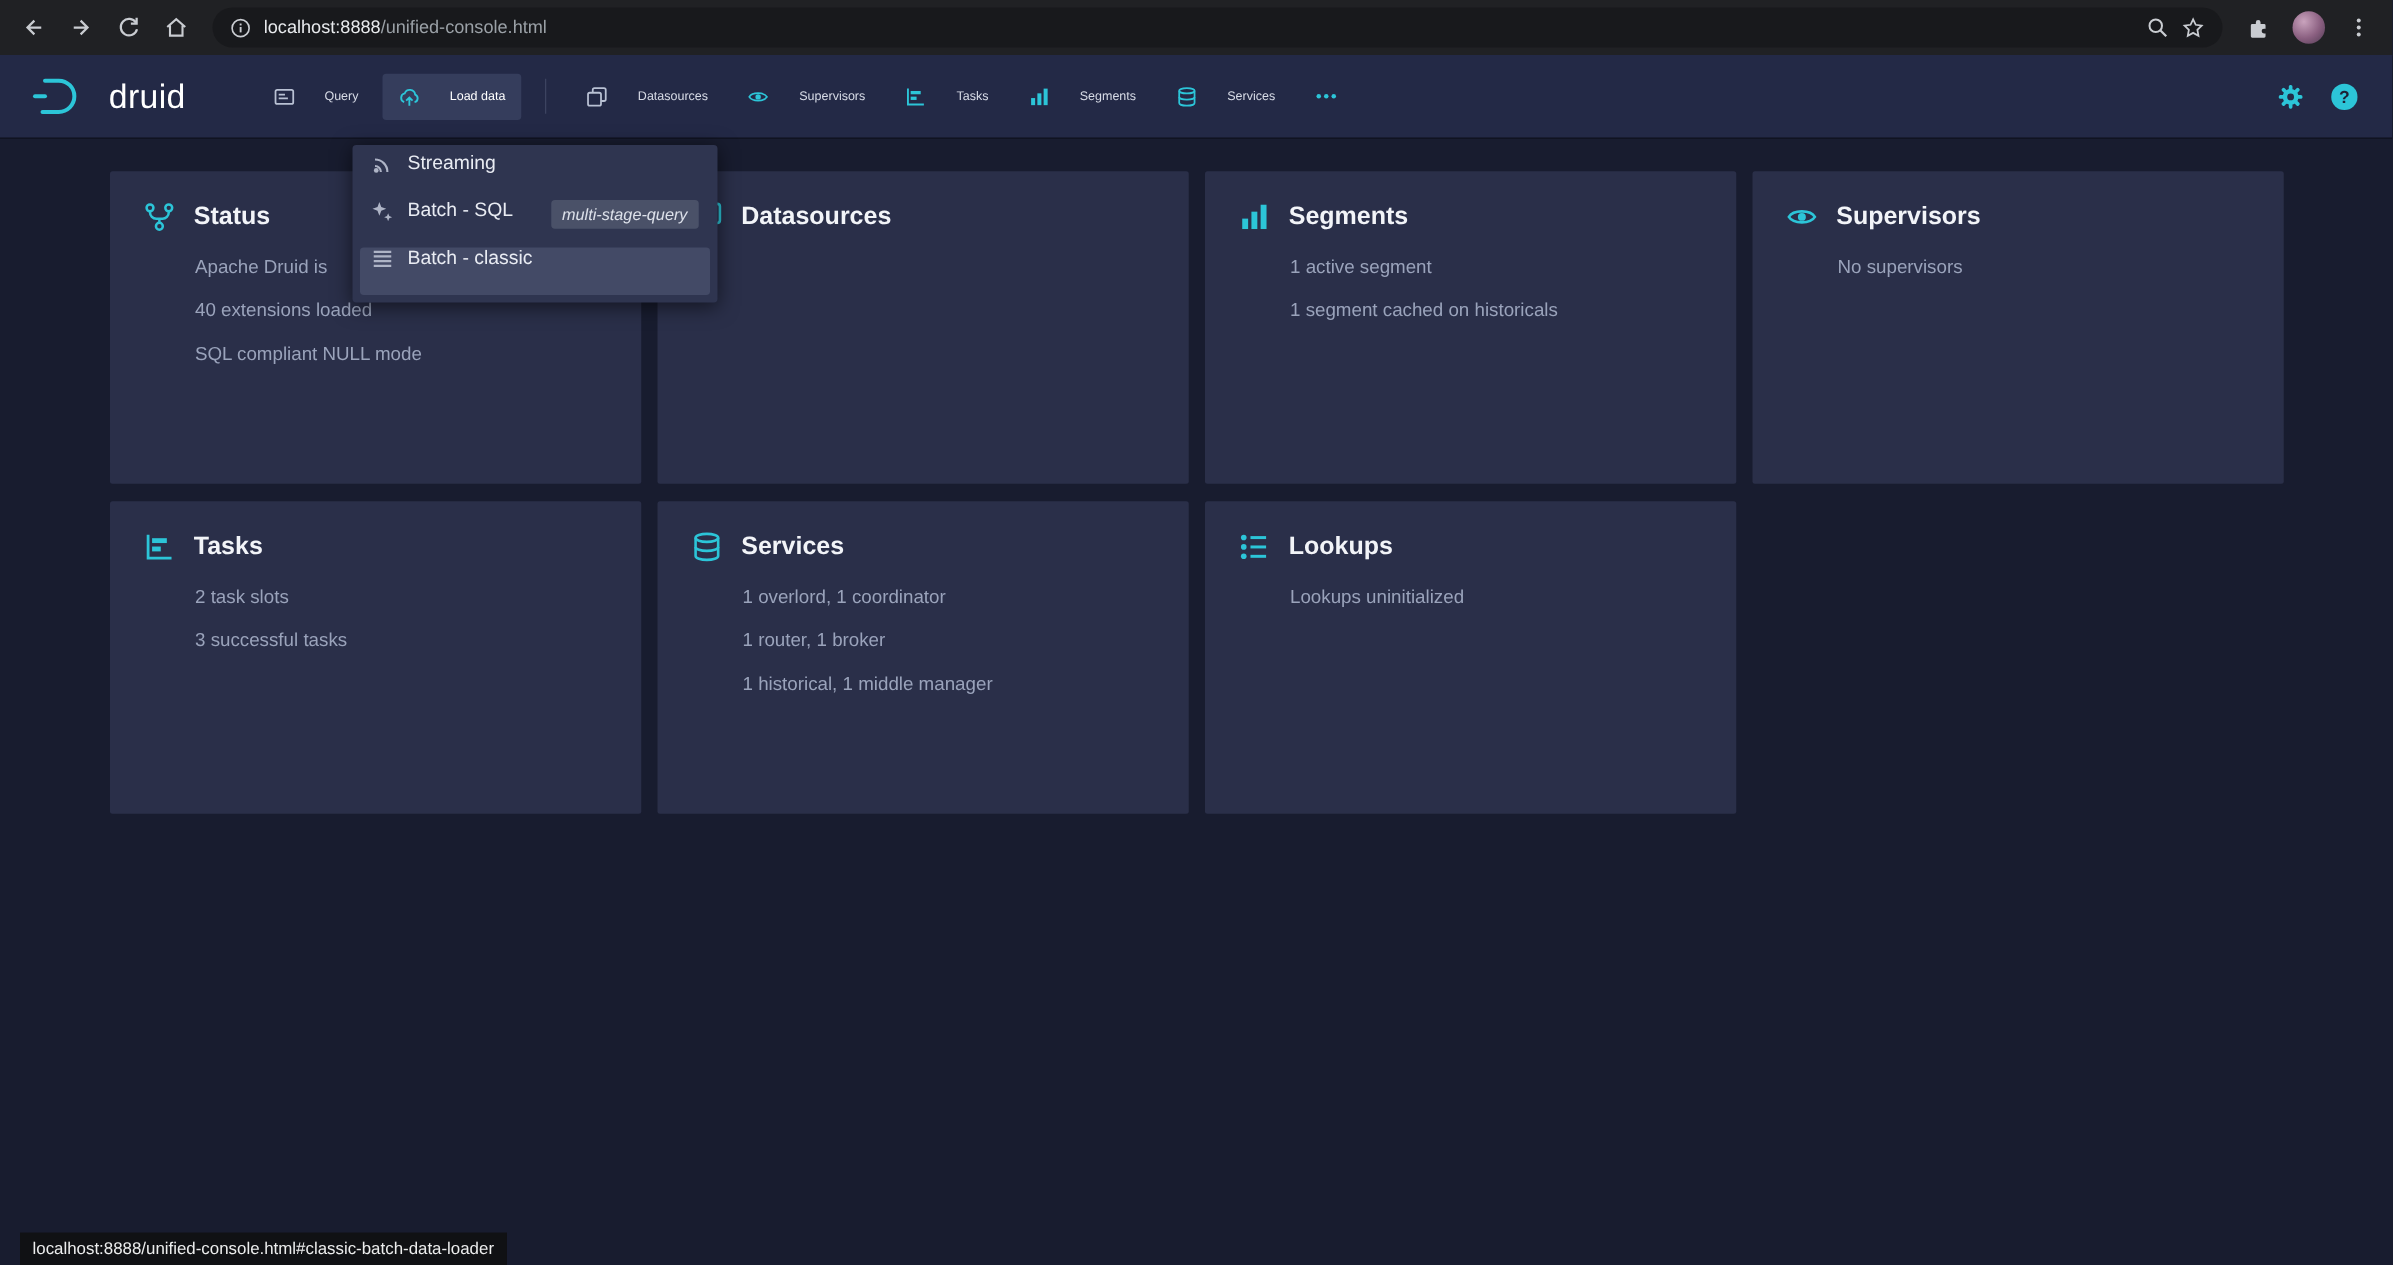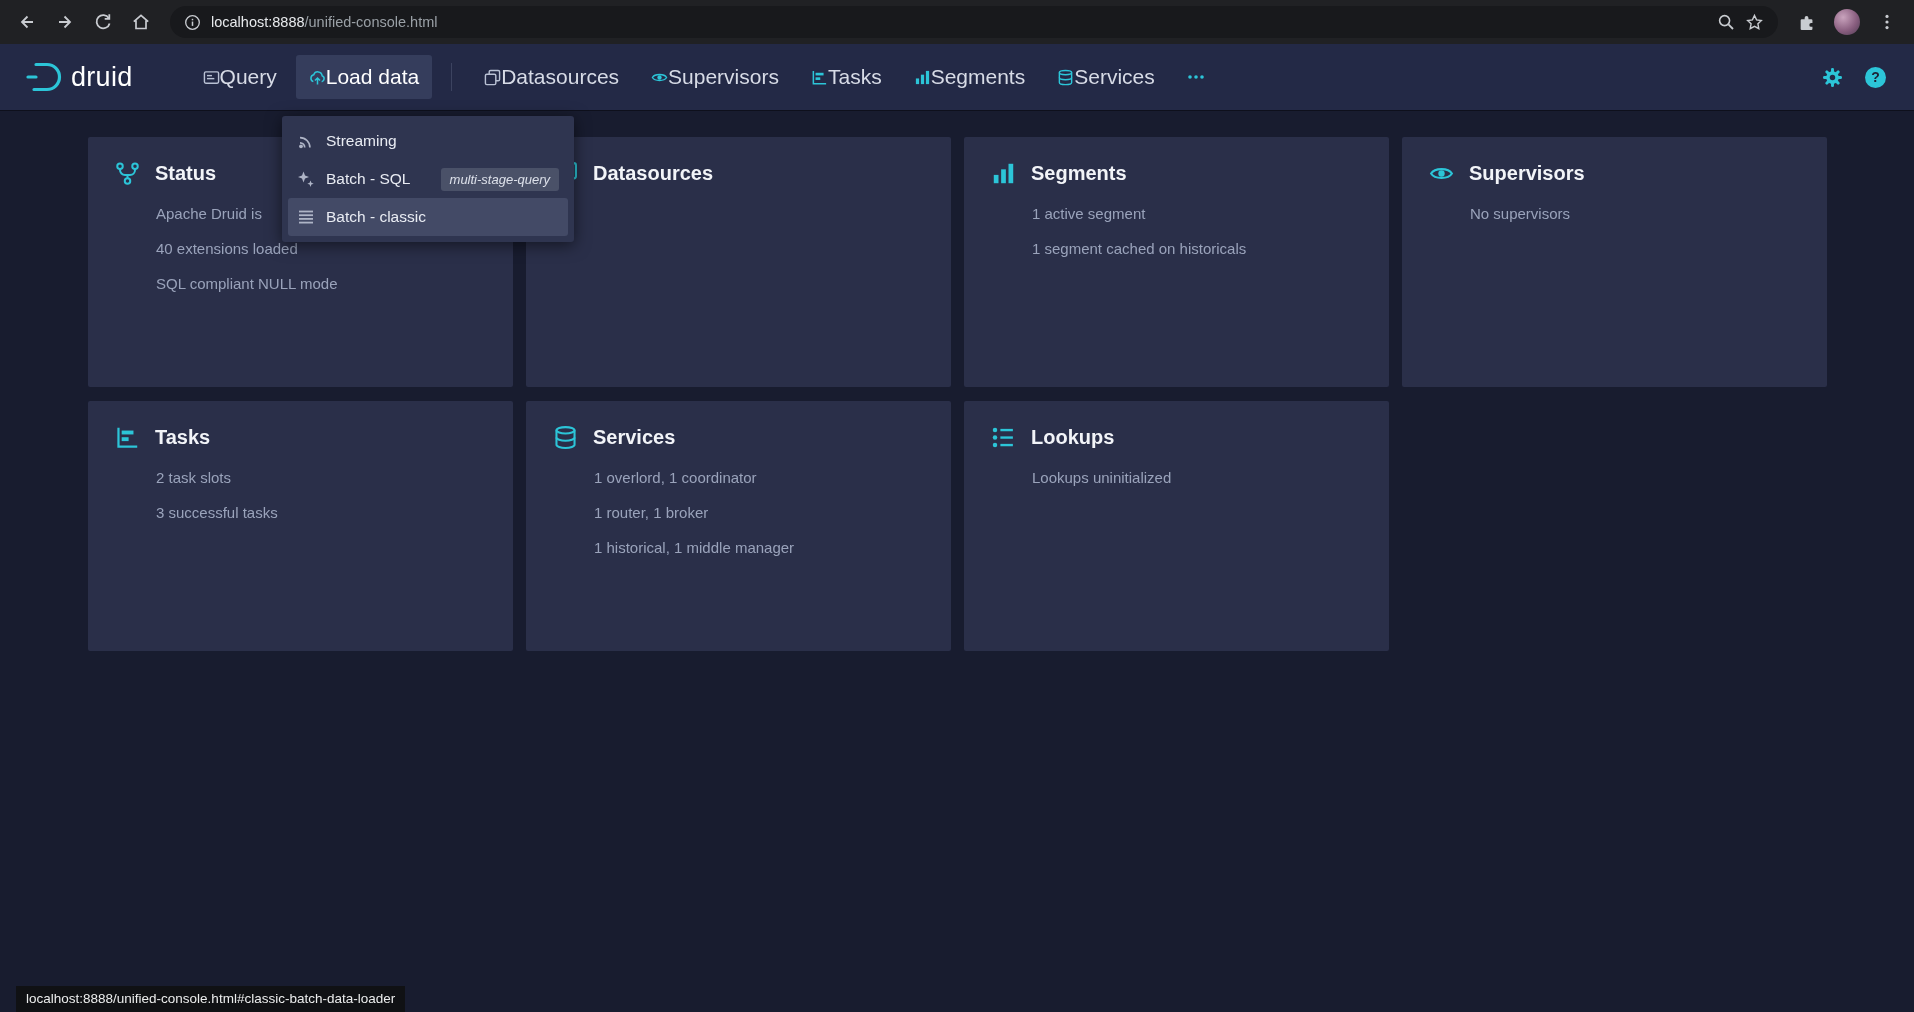--- a/index.html
+++ b/index.html
@@ -39,26 +39,26 @@
   }
 
   
   .navbar {
     height:66px; background:#232946;
     display:flex; align-items:center;
     padding:0 24px;
     box-shadow:0 1px 0 rgba(0,0,0,.4);
     position:relative; z-index:5;
   }
-  .brand { display:flex; align-items:center; gap:5px; margin-right:54px; cursor:pointer; }
+  .brand { display:flex; align-items:center; gap:21px; margin-right:54px; cursor:pointer; }
   .brand-text { color:#ffffff; font-size:27px; letter-spacing:.3px; }
   .nav-item {
-    display:flex; align-items:center; gap:0;
+    display:flex; align-items:center; gap:24px;
     padding:10px 13px; margin:0 3px;
-    color:#d7dbe6; font-size:21px; border-radius:3px;
+    color:#d7dbe6; font-size:10px; border-radius:3px;
     cursor:pointer; white-space:nowrap;
   }
   .nav-item .nicon { display:flex; color:#b9c1d4; }
   .nav-item.teal .nicon { color:#2cc5d8; }
   .nav-item.active { background:#353d5c; color:#ffffff; }
   .nav-item.active .nicon { color:#2cc5d8; }
   .nav-sep { width:1px; height:28px; background:#3c4360; margin:0 16px; }
   .nav-right { margin-left:auto; display:flex; align-items:center; gap:22px; padding-right:4px; }
   .gear { display:flex; cursor:pointer; }
   .help-btn {
@@ -85,21 +85,21 @@
   .cline { color:#9aa3bb; font-size:15px; line-height:35px; }
 
   
   .dropdown {
     position:absolute; left:282px; top:116px; width:292px;
     background:#2f3550; border-radius:3px; padding:6px;
     box-shadow:0 3px 16px rgba(0,0,0,.55);
     z-index:20;
   }
   .menu-item {
-    height:38px; display:flex; align-items:center; gap:11px;
+    height:38px; display:flex; align-items:flex-start; gap:11px;
     padding:0 9px; border-radius:3px;
     color:#e9ecf3; font-size:15.5px; cursor:pointer;
   }
   .menu-item .micon { display:flex; color:#aeb4c6; }
   .menu-item.hovered { background:#434a66; }
   .menu-tag {
     margin-left:auto; background:#4a5168; color:#dde1ea;
     font-size:13px; padding:4px 9px; border-radius:3px;font-style:italic;
   }
 

